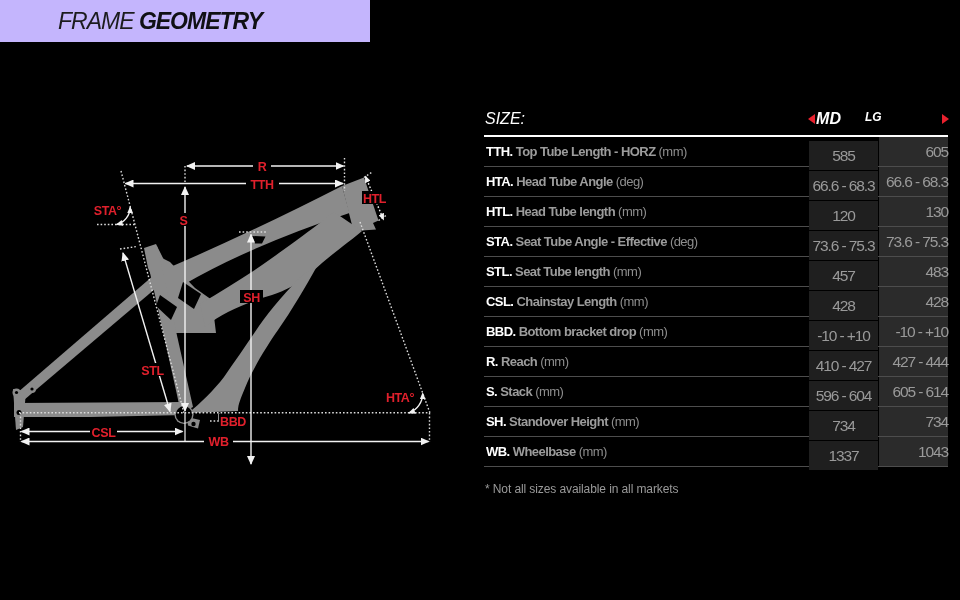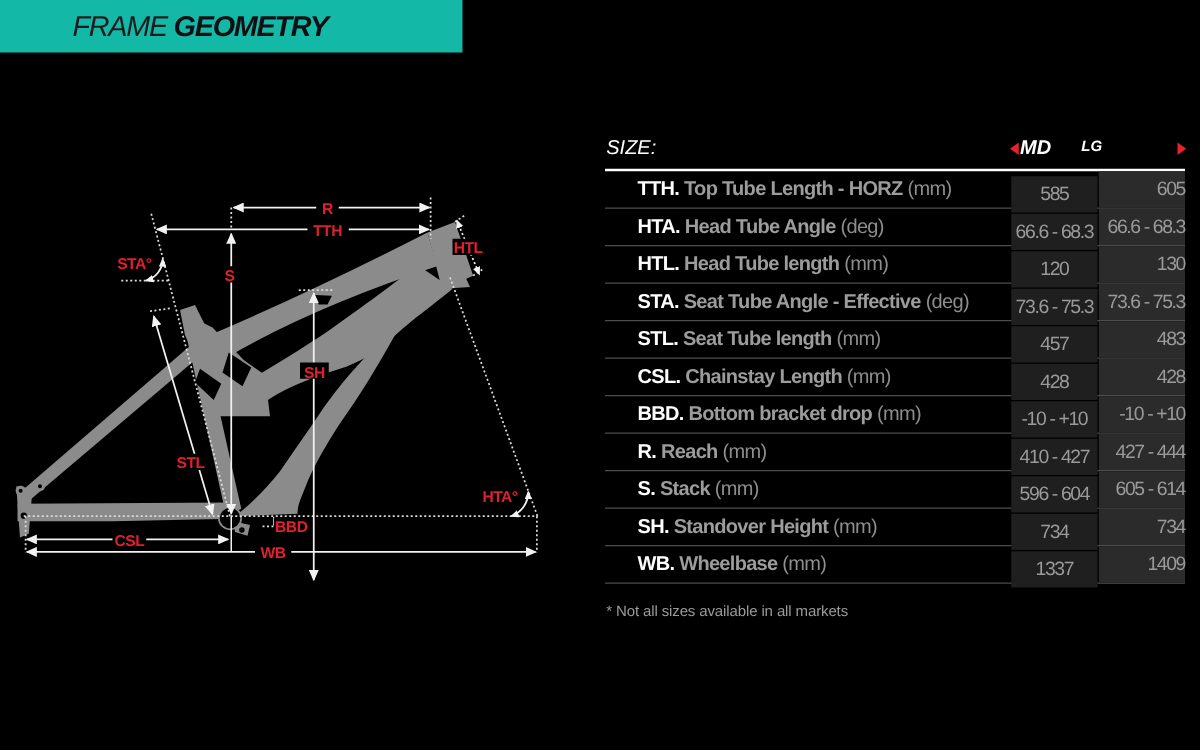--- a/index.html
+++ b/index.html
@@ -1,31 +1,31 @@
 <!DOCTYPE html>
 <html><head>
 <meta charset="utf-8">
 <style>
   html,body{margin:0;padding:0;background:#000;width:960px;height:600px;overflow:hidden;}
   *{box-sizing:border-box;}
   body{font-family:"Liberation Sans", sans-serif;position:relative;}
-  #hdr{position:absolute;left:0;top:0;width:370px;height:42px;background:#14b8a6;}
+  #hdr{position:absolute;left:0;top:0;width:370px;height:42px;background:#c4b5fd;}
   #hdr .t{position:absolute;left:58px;top:8px;font-size:23px;font-style:italic;color:#1c1c1e;letter-spacing:-1px;white-space:nowrap;}
   #hdr .t b{color:#101014;font-weight:bold;}
   
   #tbl{position:absolute;left:484px;top:107px;width:464px;}
   .hrow{position:relative;height:28px;}
   .hrow .size{position:absolute;left:1px;top:3px;font-size:16px;font-weight:normal;font-style:italic;color:#fff;}
   .hrow .md{position:absolute;left:310px;width:69px;text-align:center;top:3px;font-size:16px;font-weight:bold;font-style:italic;color:#fff;}
   .hrow .lg{position:absolute;left:381px;width:69px;text-align:left;top:3px;font-size:12px;font-weight:bold;font-style:italic;color:#fff;}
   .hrow .la{position:absolute;left:324px;top:7px;width:0;height:0;border-top:5px solid transparent;border-bottom:5px solid transparent;border-right:7px solid #e8212e;}
   .hrow .ra{position:absolute;left:458px;top:7px;width:0;height:0;border-top:5px solid transparent;border-bottom:5px solid transparent;border-left:7px solid #e8212e;}
   #rows{border-top:2px solid #fff;}
   .r{position:relative;height:30px;border-bottom:1px solid #4d4d4d;}
-  .r .lab{position:absolute;left:2px;top:0;line-height:29px;font-size:16px;letter-spacing:-0.55px;color:#9c9c9c;font-weight:bold;white-space:nowrap;margin-left:24px;}
+  .r .lab{position:absolute;left:2px;top:0;line-height:29px;font-size:13px;letter-spacing:-0.55px;color:#9c9c9c;font-weight:bold;white-space:nowrap;}
   .r .lab b{color:#fff;}
   .r .lab span{font-weight:normal;color:#8d8d8d;}
   .r .v1{position:absolute;left:325px;top:4px;width:69px;height:29px;background:#1f1f1f;color:#9a9a9a;font-size:15.5px;letter-spacing:-1.1px;text-align:center;line-height:29px;white-space:nowrap;}
   .r .v2{position:absolute;left:395px;top:0;width:69px;height:29px;background:#2b2b2b;color:#9a9a9a;font-size:15.5px;letter-spacing:-1.1px;text-align:right;line-height:29px;white-space:nowrap;}
   #foot{position:absolute;left:485px;top:482px;font-size:12px;letter-spacing:-0.1px;color:#9a9a9a;}
   svg{position:absolute;left:0;top:0;}
 </style>
 </head>
 <body>
 <svg width="960" height="600" viewBox="0 0 960 600">
@@ -210,17 +210,17 @@
         <div class="v2">605 - 614</div>
       </div>
     <div class="r">
         <div class="lab"><b>SH.</b> Standover Height <span>(mm)</span></div>
         <div class="v1">734</div>
         <div class="v2">734</div>
       </div>
     <div class="r">
         <div class="lab"><b>WB.</b> Wheelbase <span>(mm)</span></div>
         <div class="v1">1337</div>
-        <div class="v2">1409</div>
+        <div class="v2">1043</div>
       </div>
   </div>
 </div>
 <div id="foot">* Not all sizes available in all markets</div>
 
 </body></html>

